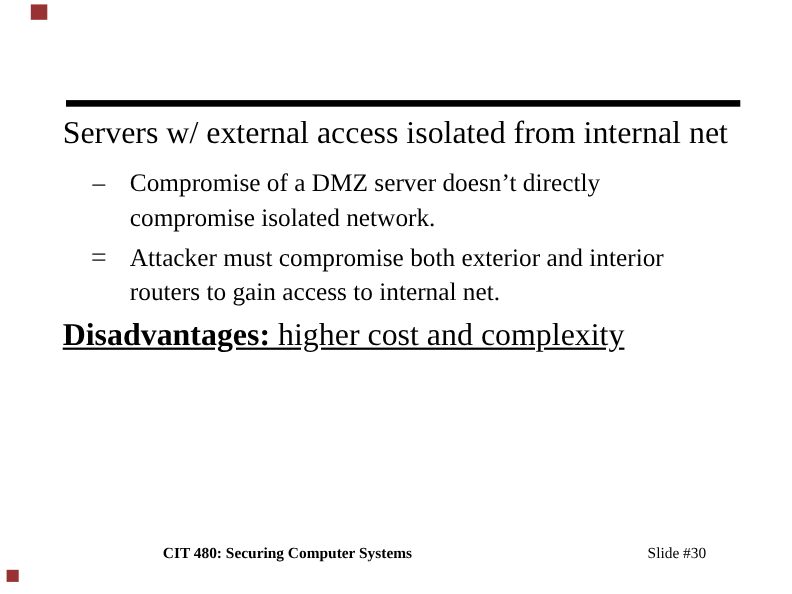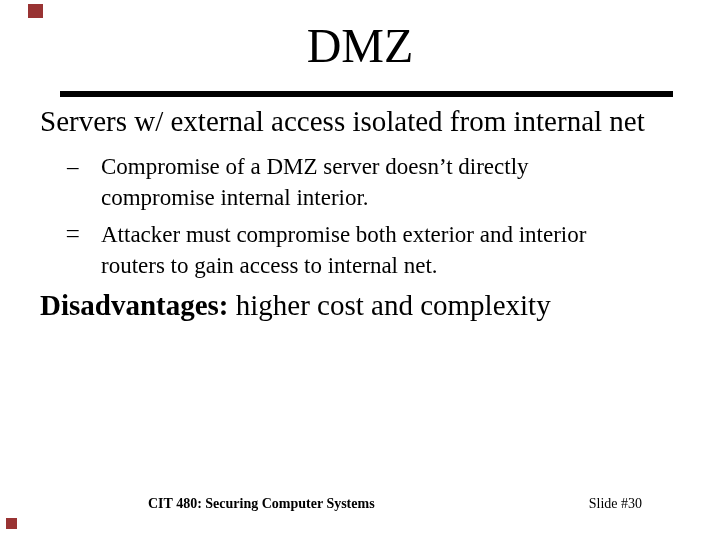--- a/index.html
+++ b/index.html
@@ -43,21 +43,21 @@
     font-weight: 400;
   }
   .rule {
     position: absolute;
     left: 60px; top: 91px;
     width: 613px; height: 6px;
     background: var(--rule);
   }
   .content {
     position: absolute;
-    left: 40px; top: 105px;
+    left: 57px; top: 105px;
     width: 616px;
   }
   .l1 {
     margin: 0;
     font-size: 29px;
     line-height: 33px;
   }
   .l2 {
     position: relative;
     box-sizing: border-box;
@@ -68,21 +68,21 @@
   }
   .l2 .dash {
     position: absolute;
     left: 27px;
     top: 0;
   }
   .group-first { margin-top: 13px; }
   .line2 { margin-top: 4px; }
   .group-second { margin-top: 6px; }
   .adv-line { margin-top: 3px; }
-  .disadv-line { margin-top: 8px; }
+  .disadv-line { margin-top: 8px; text-decoration: underline; }
   .bold-lead { font-weight: 700; }
   .footer {
     position: absolute;
     left: 0; top: 496px;
     width: 720px;
     font-size: 14px;
     line-height: 16px;
   }
   .footer .course {
     position: absolute;
@@ -95,30 +95,29 @@
   }
 </style>
 </head>
 <body>
 
 <div class="slide">
 
   <div class="corner-square top-left"></div>
   <div class="corner-square bottom-left"></div>
 
-  <h1 class="title">DMZ</h1>
   <div class="rule"></div>
 
   <div class="content">
 
     <p class="l1">Servers w/ external access isolated from internal net</p>
 
     <div class="l2 group-first">
       <span class="dash">–</span>
-      <span>Compromise of a DMZ server doesn’t directly compromise internal interior.</span>
+      <span>Compromise of a DMZ server doesn’t directly compromise isolated network.</span>
     </div>
     <div class="l2">
       <span class="dash">–</span>
     </div>
 
 
     <div class="l2 group-second">
       <span class="dash">–</span>
       <span>Attacker must compromise both exterior and interior routers to gain access to internal net.</span>
     </div>

